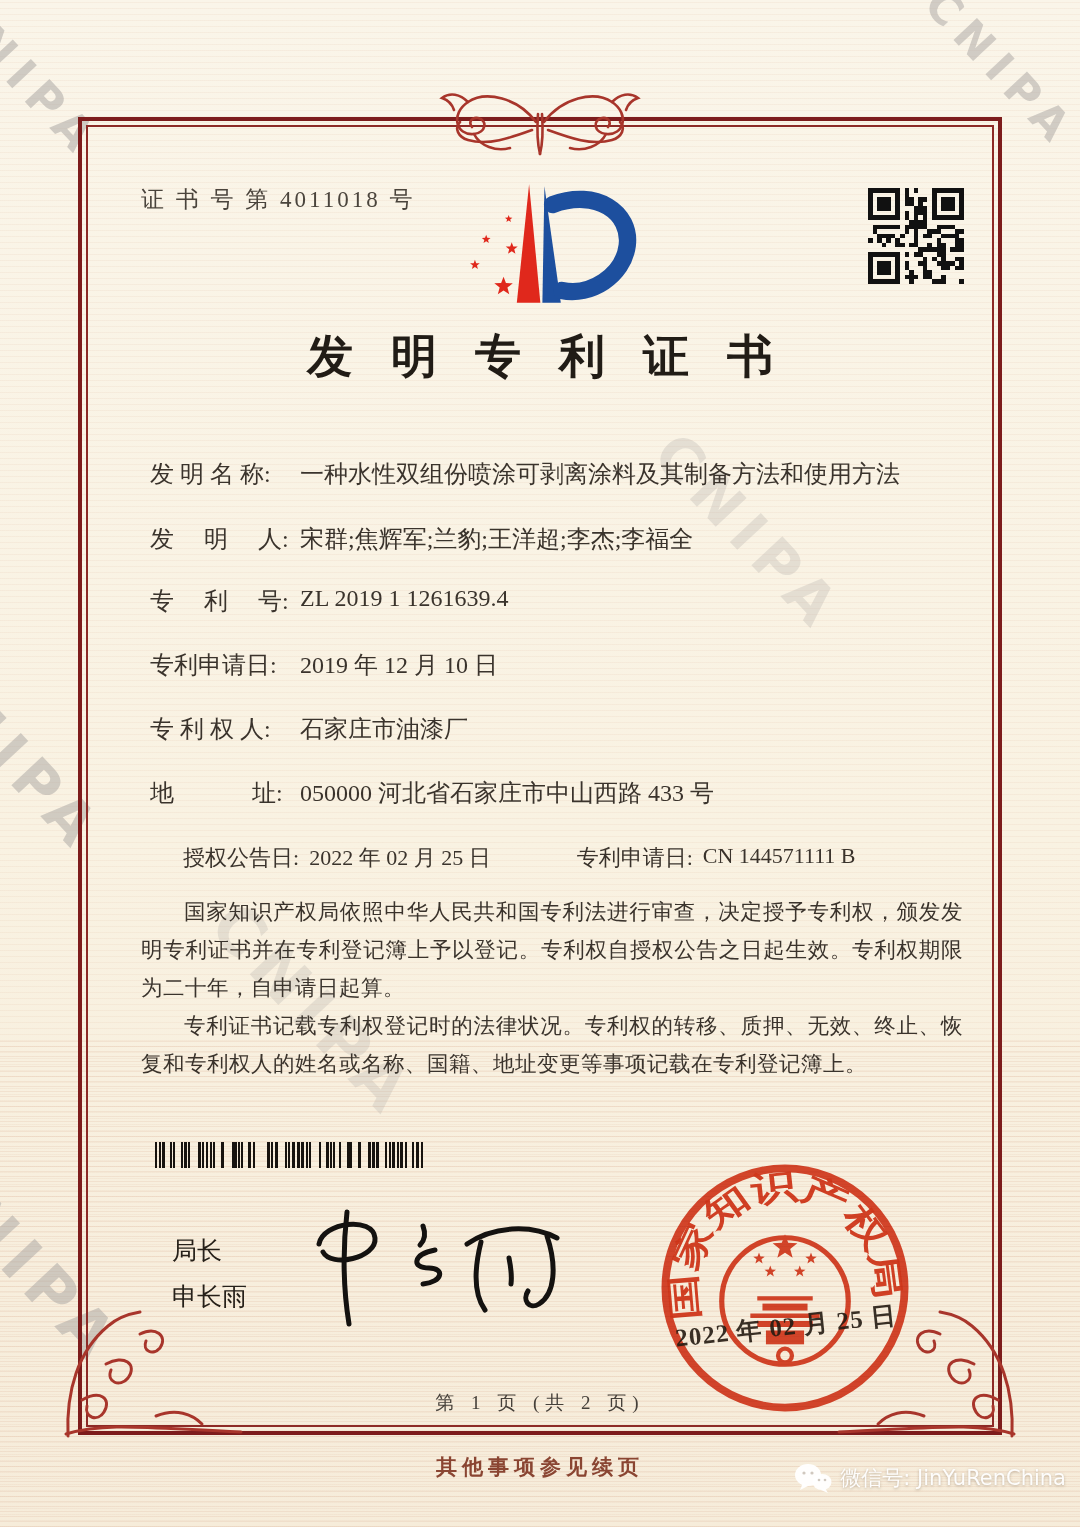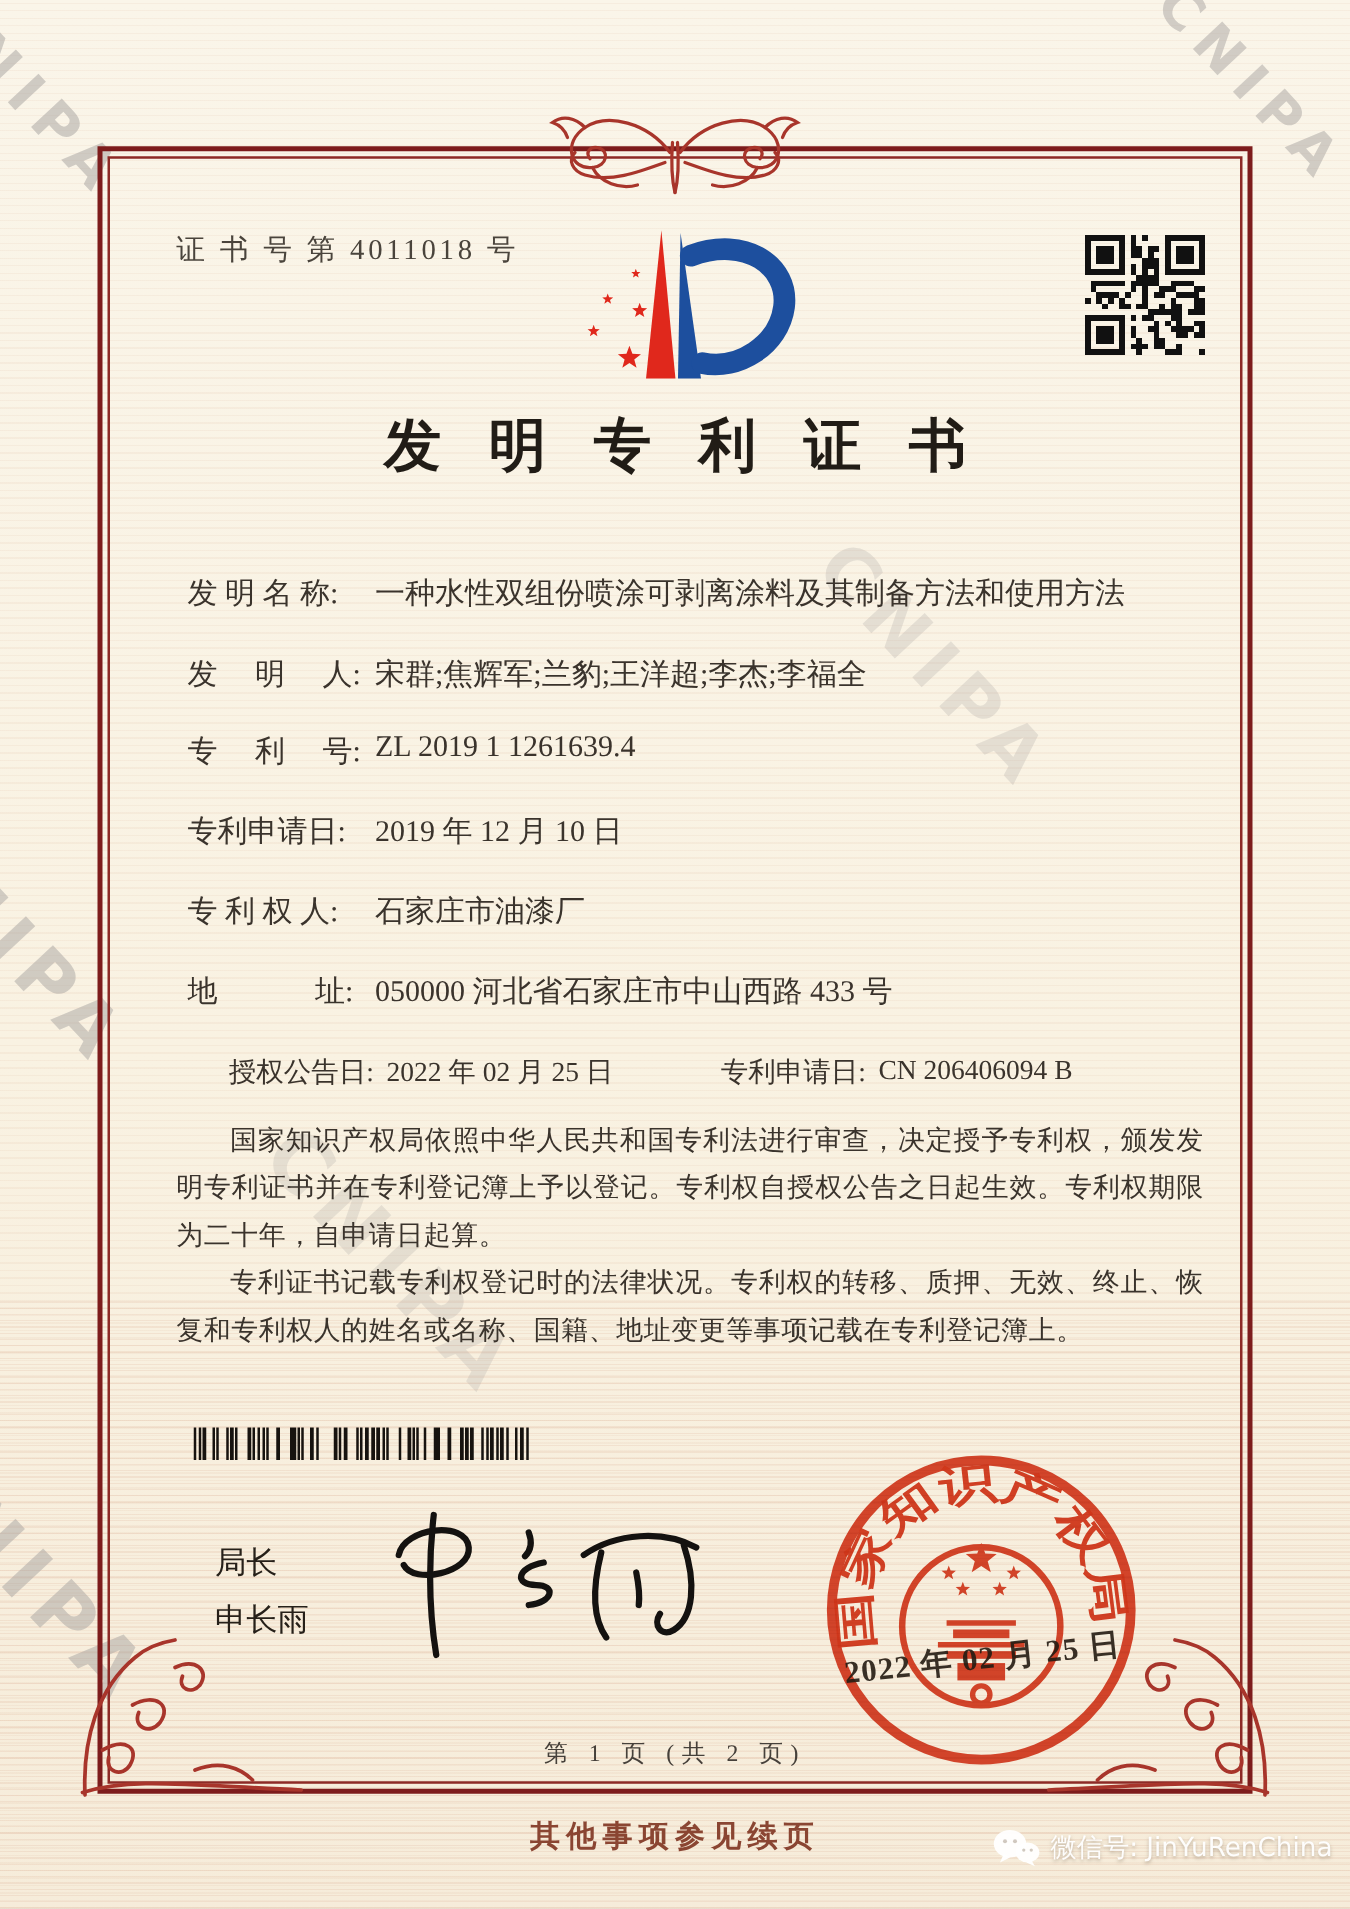--- a/index.html
+++ b/index.html
@@ -57,21 +57,21 @@
   .director{position:absolute;left:172px;top:1228px;font-size:25px;color:#262019;line-height:46px;}
   .sig{position:absolute;left:295px;top:1192px;}
   
   .seal{position:absolute;left:655px;top:1158px;width:260px;height:260px;mix-blend-mode:multiply;}
   .sealdate{position:absolute;left:652px;top:1310px;width:268px;text-align:center;
             transform:rotate(-6deg);font-size:25px;font-weight:600;color:#241b12;
             letter-spacing:1px;opacity:.9;z-index:5;}
   
   .pageinfo{position:absolute;left:0;right:0;top:1390px;text-align:center;font-size:19px;
             letter-spacing:6px;color:#46403a;}
-  .footnote{position:absolute;left:0;right:0;top:1453px;text-align:center;font-size:24px;
+  .footnote{position:absolute;left:0;right:0;top:1453px;text-align:center;font-size:21px;
             letter-spacing:5px;color:var(--footer-note);font-weight:600;}
   .wechat{position:absolute;right:14px;top:1462px;display:flex;align-items:center;gap:8px;
           font-size:21px;color:rgba(255,255,255,.95);font-family:"DejaVu Sans","Liberation Sans",sans-serif;
           text-shadow:0 1px 3px rgba(140,122,100,.55);}
 </style>
 </head>
 <body>
 
 <svg width="0" height="0" style="position:absolute" aria-hidden="true">
   <defs>
@@ -299,21 +299,21 @@
   <div class="row r5">
     <span class="lab">地　　　 址:</span>
     <span class="val">050000 河北省石家庄市中山西路 433 号</span>
   </div>
 
   <div class="grant">
     <span class="l">授权公告日:</span>
     <span>2022 年 02 月 25 日</span>
     <span class="pair2">
       <span class="l">专利申请日:</span>
-      <span>CN 206406094 B</span>
+      <span>CN 144571111 B</span>
     </span>
   </div>
 
   <div class="legal">
     <p>国家知识产权局依照中华人民共和国专利法进行审查，决定授予专利权，颁发发明专利证书并在专利登记簿上予以登记。专利权自授权公告之日起生效。专利权期限为二十年，自申请日起算。</p>
     <p>专利证书记载专利权登记时的法律状况。专利权的转移、质押、无效、终止、恢复和专利权人的姓名或名称、国籍、地址变更等事项记载在专利登记簿上。</p>
   </div>
 
   <div class="barcode">
       <i style="left: 0px; width: 2px;"></i>

